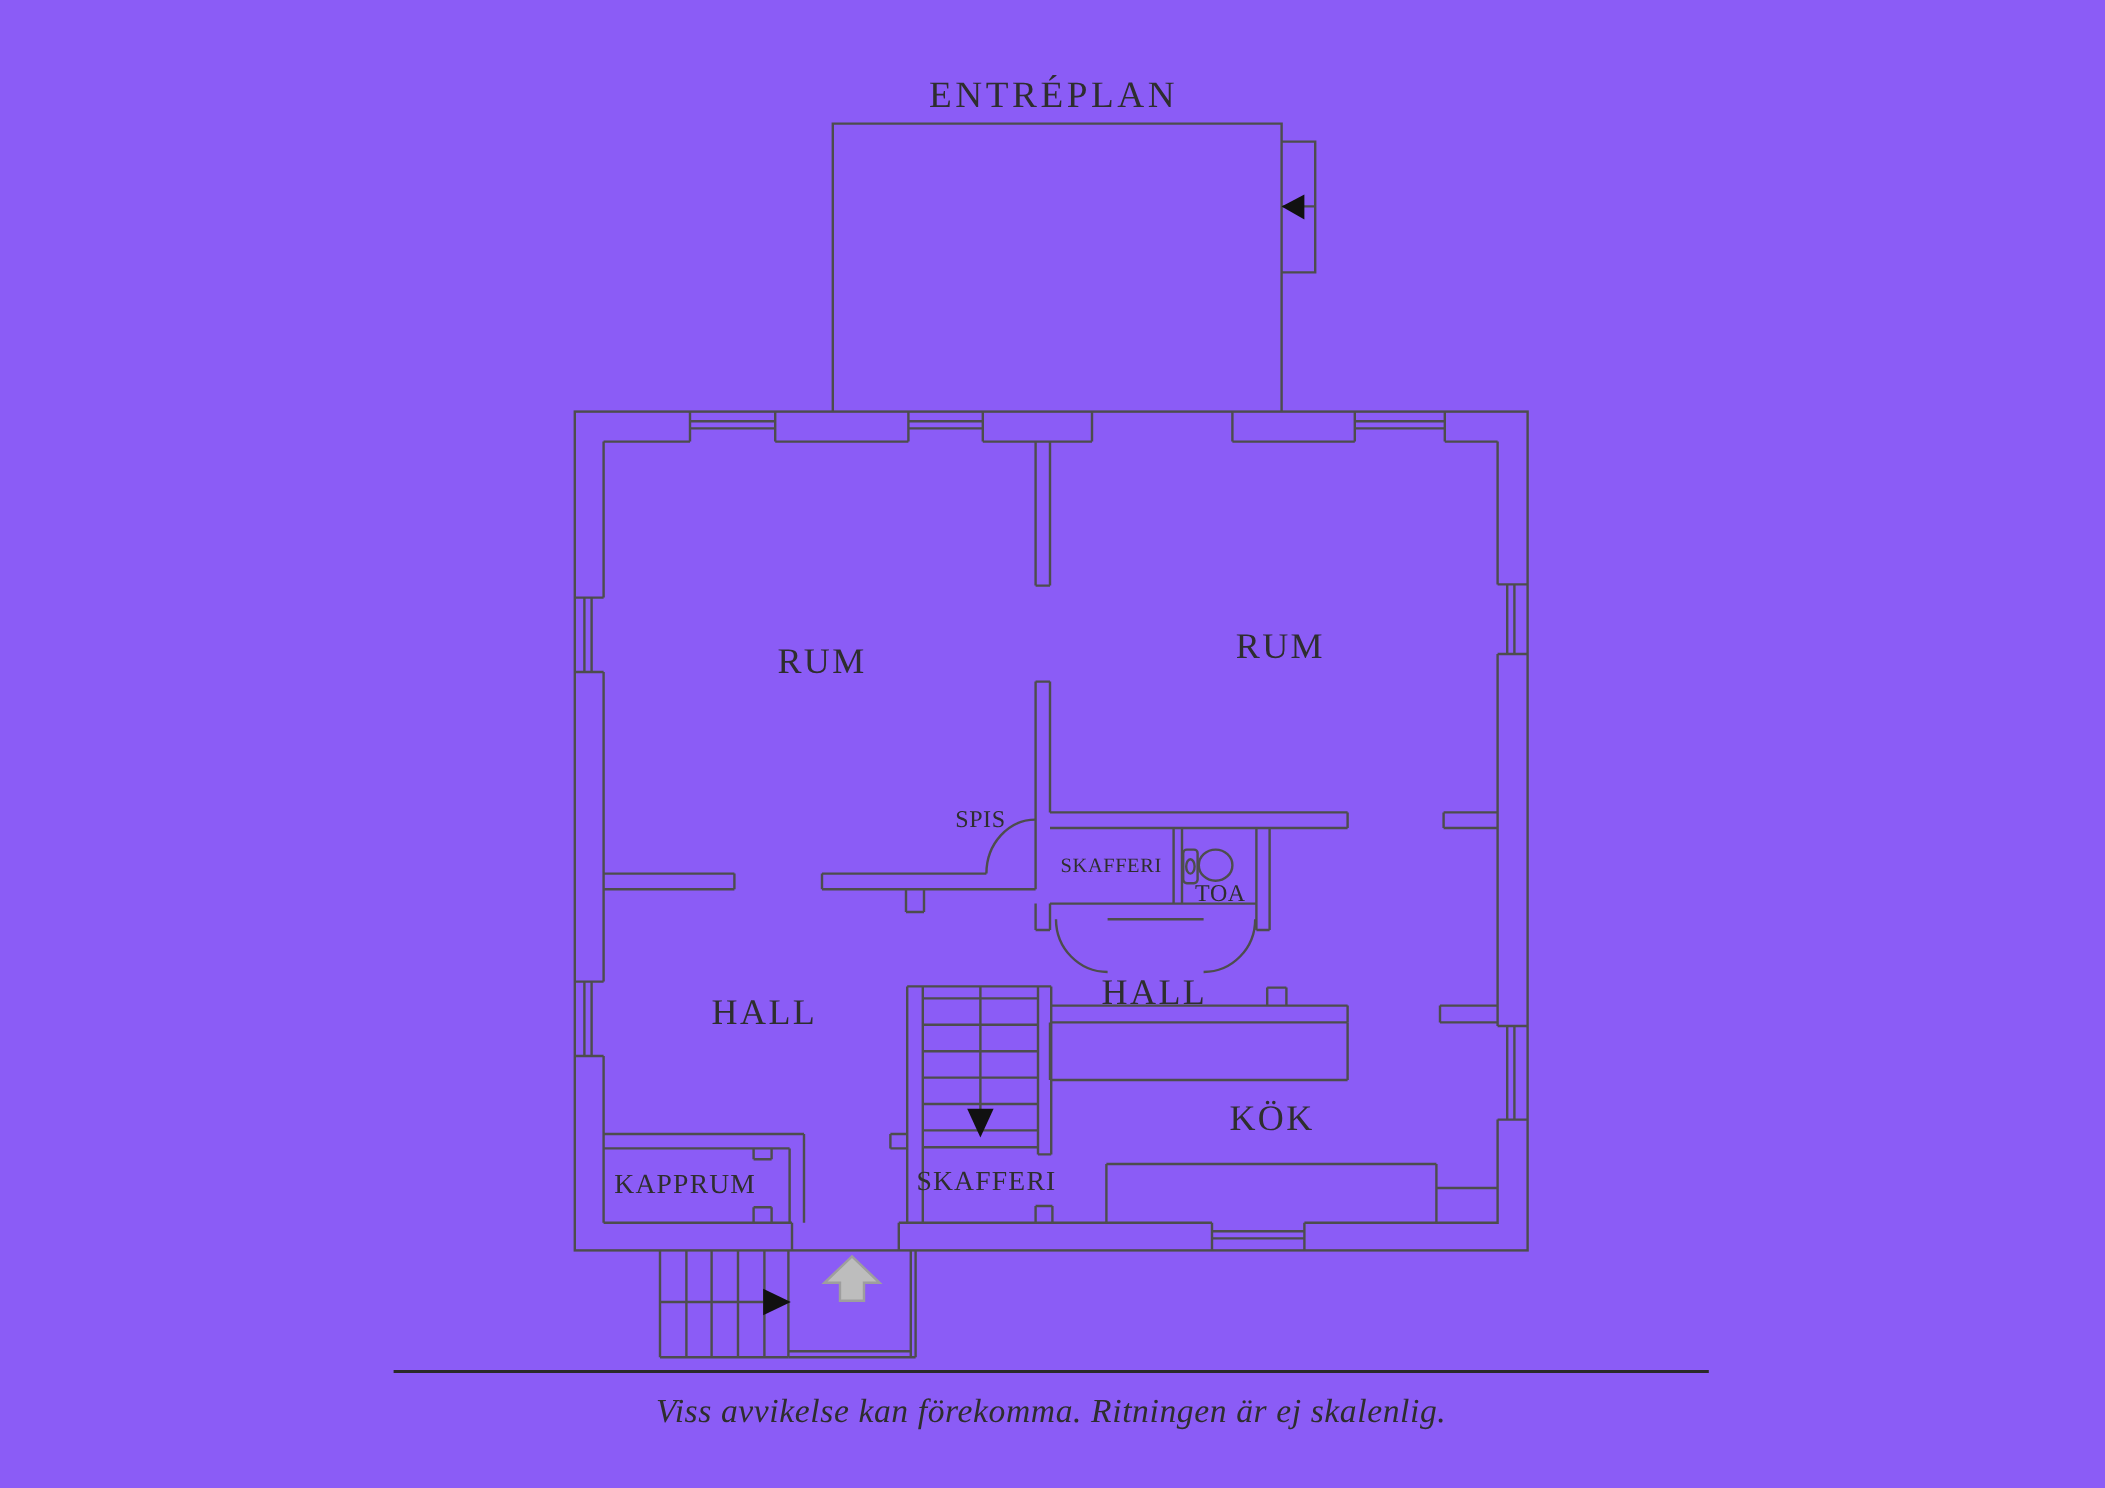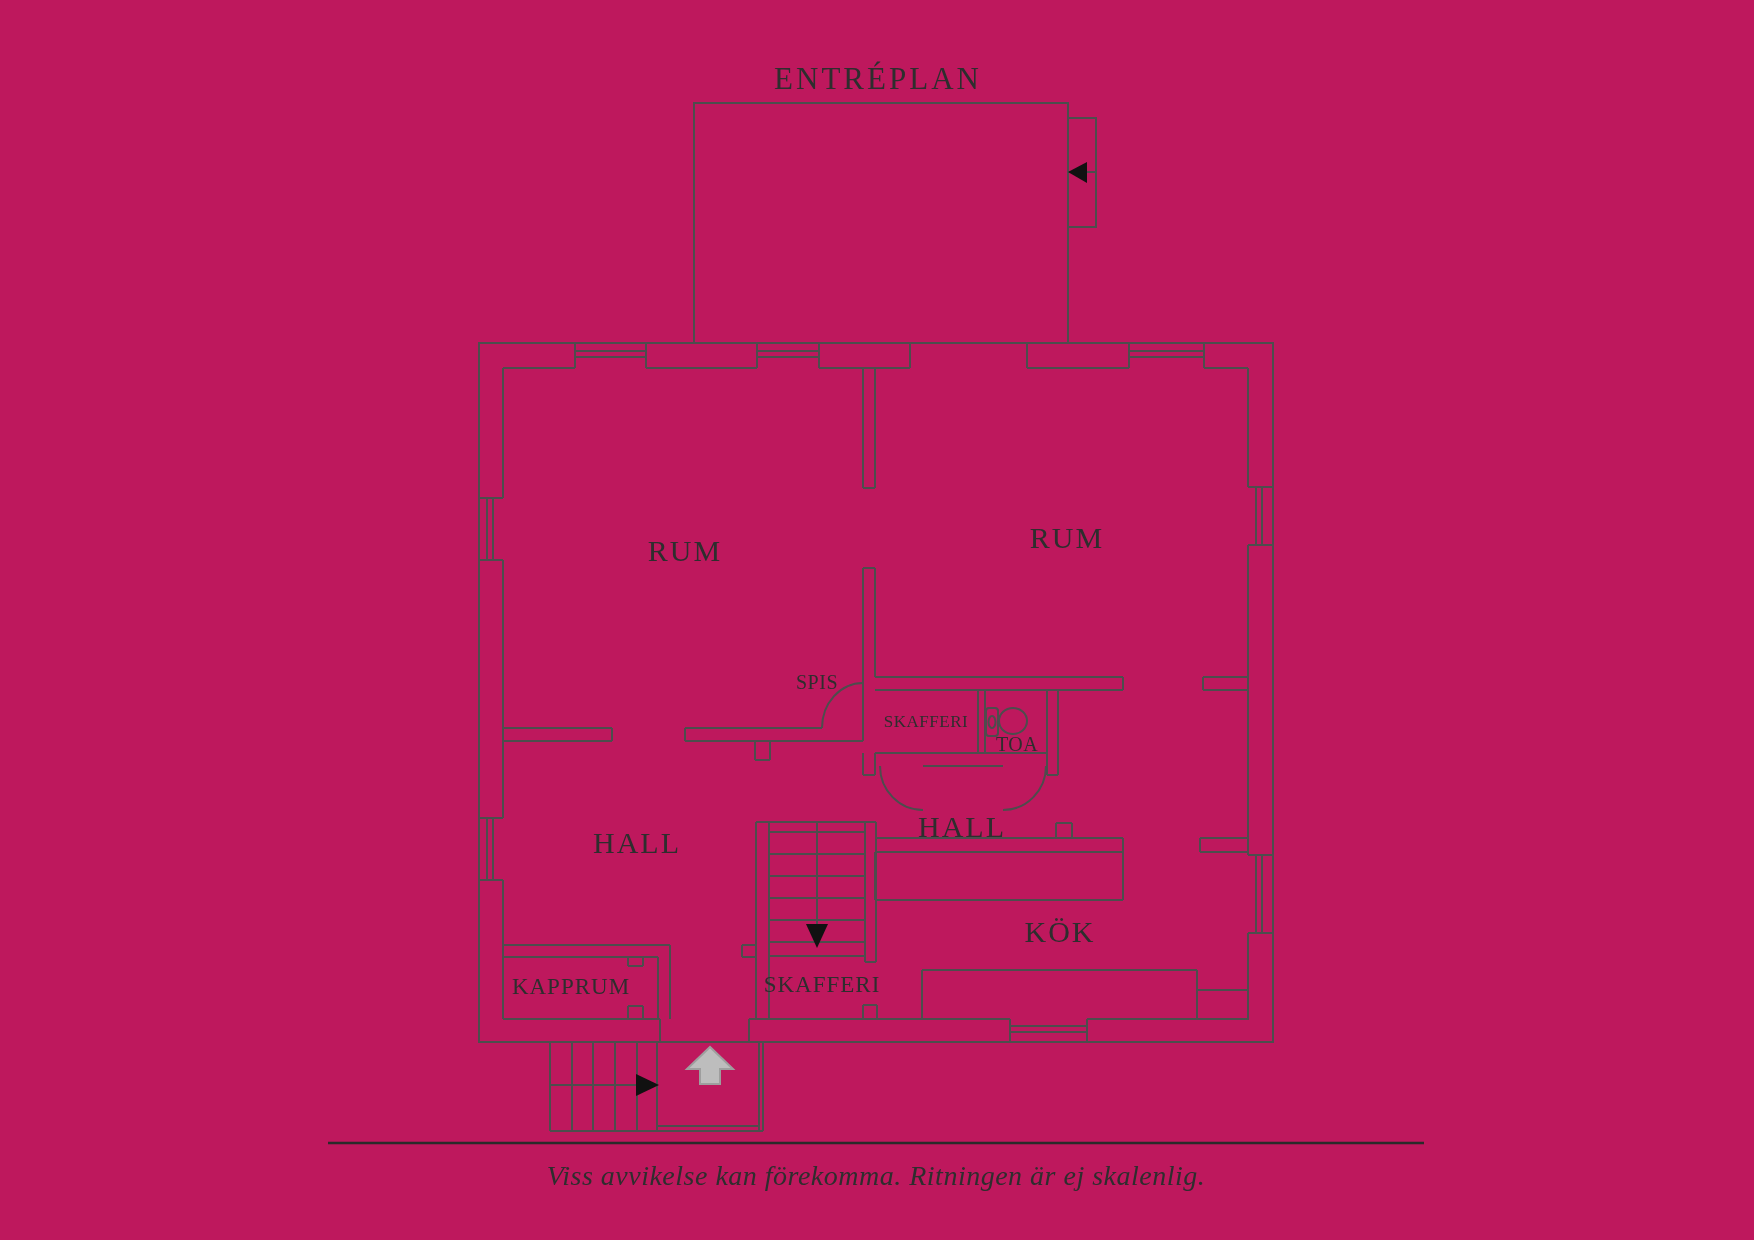--- a/index.html
+++ b/index.html
@@ -5,21 +5,21 @@
   html, body {
     margin: 0;
     padding: 0;
     background: #ffffff;
     font-family: "Liberation Serif", "DejaVu Serif", serif;
   }
   .page {
     position: relative;
     width: 1754px;
     height: 1240px;
-    background: #be185d;
+    background: #8b5cf6;
     overflow: hidden;
     text-align: right;
   }
   svg { display: block; }
   text {
     fill: #2e2e2e;
     font-family: "Liberation Serif", "DejaVu Serif", serif;
   }
   .room-label   { font-size: 30px; letter-spacing: 2px; }
   .room-label-sm{ font-size: 23px; letter-spacing: 1px; }

